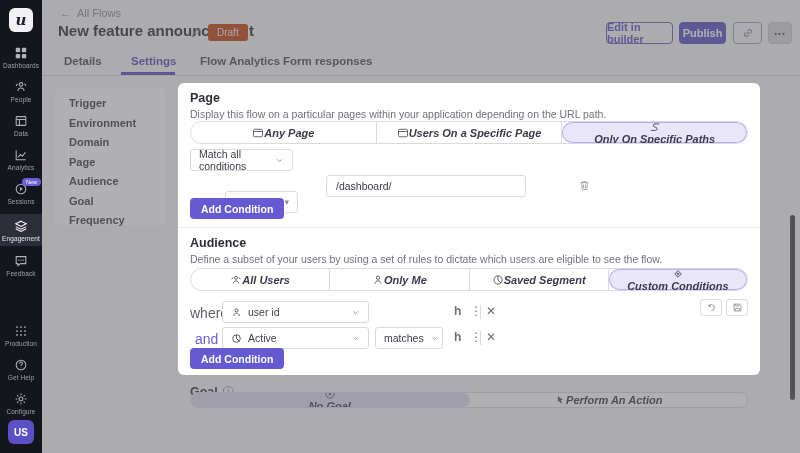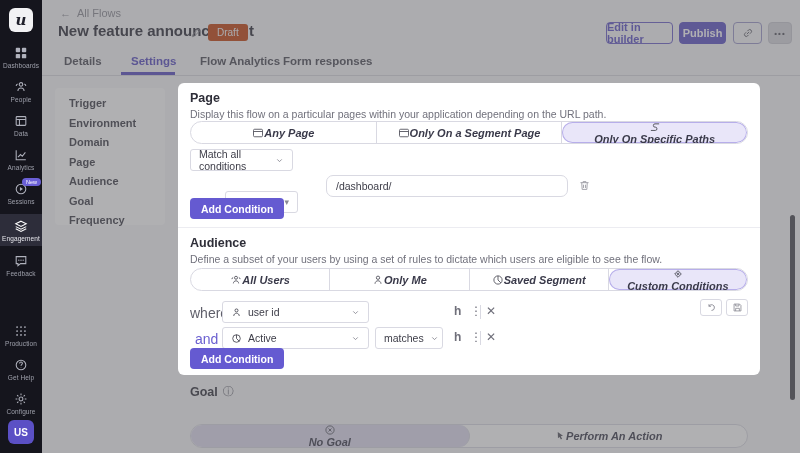--- a/index.html
+++ b/index.html
@@ -75,21 +75,21 @@
   .rowic{position:absolute;color:#6f6f7a;font-size:12px;cursor:pointer;display:flex;align-items:center;}
   .vdiv{position:absolute;width:1px;height:14px;background:#d9d9e2;}
   .mini-btn{position:absolute;width:22px;height:17px;border:1px solid #d9d9e2;border-radius:3px;background:#fff;
             display:flex;align-items:center;justify-content:center;color:#8a8a94;cursor:pointer;}
 
   
   .goal-title{position:absolute;left:190px;top:384px;font-size:12.5px;font-weight:bold;color:#2e2e38;
               display:flex;align-items:center;gap:5px;}
   .goal-title .info{font-size:11px;color:#71717c;font-weight:normal;}
   .goal-desc{position:absolute;left:190px;top:401px;font-size:10.5px;color:#71717c;}
-  .seg.goal{left:190px;top:424px;height:24px;border-radius:12px;justify-content:center;}
+  .seg.goal{left:190px;top:392px;height:16px;border-radius:12px;justify-content:center;}
   .seg.goal .seg-cell.sel{background:#dedbef;box-shadow:none;border-radius:12px;}
 
   .scrollthumb{position:absolute;left:790px;top:215px;width:5px;height:185px;background:#45454d;border-radius:3px;}
 
   
   .dimwrap{position:absolute;left:42px;top:0;right:0;bottom:0;overflow:hidden;pointer-events:none;z-index:40;}
   .dimhole{position:absolute;left:136px;top:83px;width:582px;height:292px;border-radius:6px;
            box-shadow:0 0 0 2000px rgba(97,97,102,0.5);}
 </style>
 </head>
@@ -273,21 +273,21 @@
         </span>
         <span>Any Page</span>
       </div>
       <div class="seg-cell">
         <span class="ic">
           <svg width="12" height="12" viewBox="0 0 16 16" fill="none" stroke="currentColor" stroke-width="1.2">
               <rect x="2" y="3" width="12" height="10" rx="1.5"></rect>
               <path d="M2 6h12"></path>
             </svg>
         </span>
-        <span>Only On a Segment Page</span>
+        <span>Users On a Specific Page</span>
       </div>
       <div class="seg-cell sel">
         <span class="ic">
           <svg width="12" height="12" viewBox="0 0 16 16" fill="none" stroke="currentColor" stroke-width="1.3">
               <path d="M13.5 3.8H8a2.2 2.2 0 100 4.4h.4a2.2 2.2 0 110 4.4H2.5"></path>
             </svg>
         </span>
         <span>Only On Specific Paths</span>
       </div>
     </div>
@@ -298,21 +298,21 @@
         <svg width="9" height="9" viewBox="0 0 16 16" fill="none" stroke="currentColor" stroke-width="1.6">
             <path d="M4 6l4 4 4-4"></path>
           </svg>
       </span>
     </div>
 
     <div class="select" style="left:47px;top:108px;width:73px">
       <span>Equals</span>
       <span class="chev" style="font-size:9px">▾</span>
     </div>
-    <input class="ti" style="left: 148px; top: 92px; width: 242px; border-radius: 7px;" readonly="" value="/dashboard/">
+    <input class="ti" style="left: 148px; top: 92px; width: 200px;" readonly="" value="/dashboard/">
     <span class="rowic" style="left:400px;top:96px;color:#9a9aa2">
       <svg width="13" height="13" viewBox="0 0 16 16" fill="none" stroke="currentColor" stroke-width="1.1">
           <path d="M3 4.5h10M6.3 4.5V3.2h3.4v1.3M4.6 4.5l.5 8.3h5.8l.5-8.3M6.8 7v4M9.2 7v4"></path>
         </svg>
     </span>
 
     <button class="btn-add" style="top:115px">Add Condition</button>
 
     <div class="card-divider" style="top:144px"></div>
 

